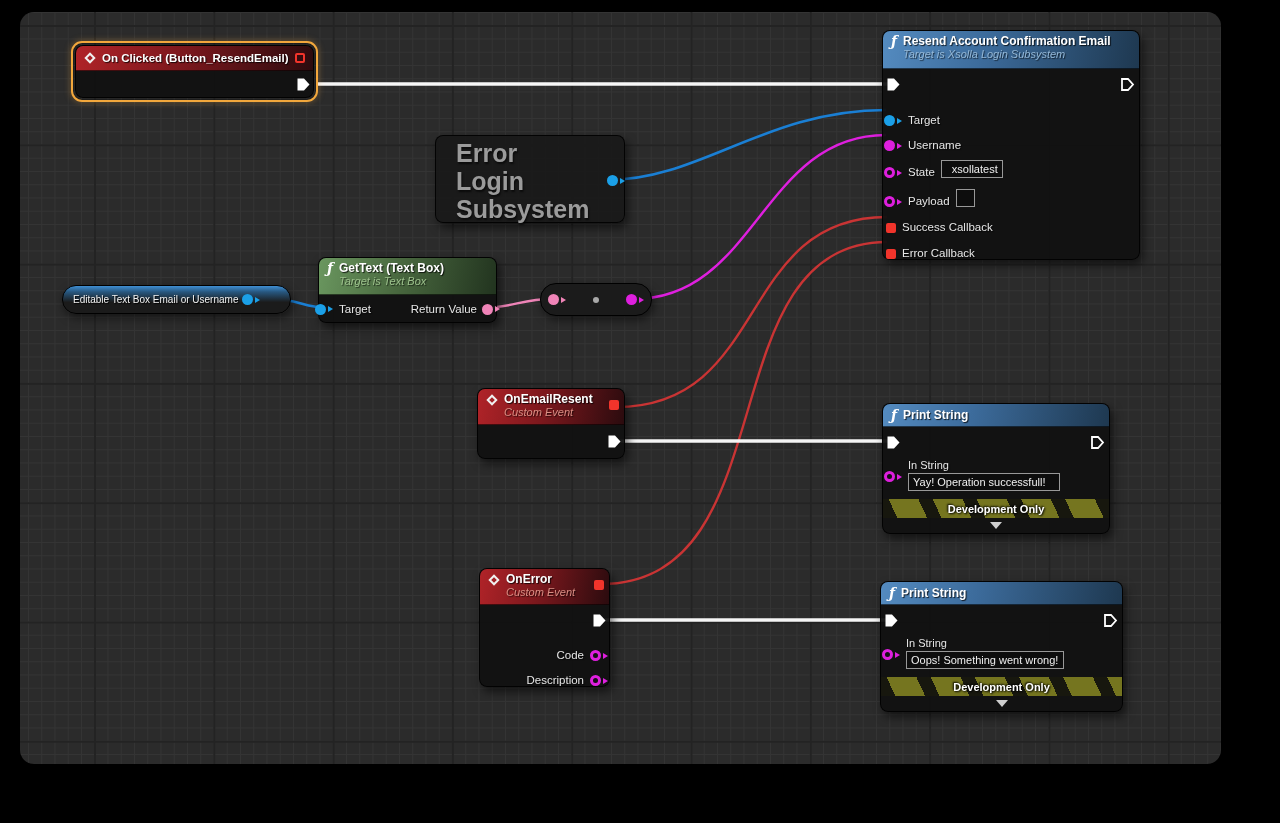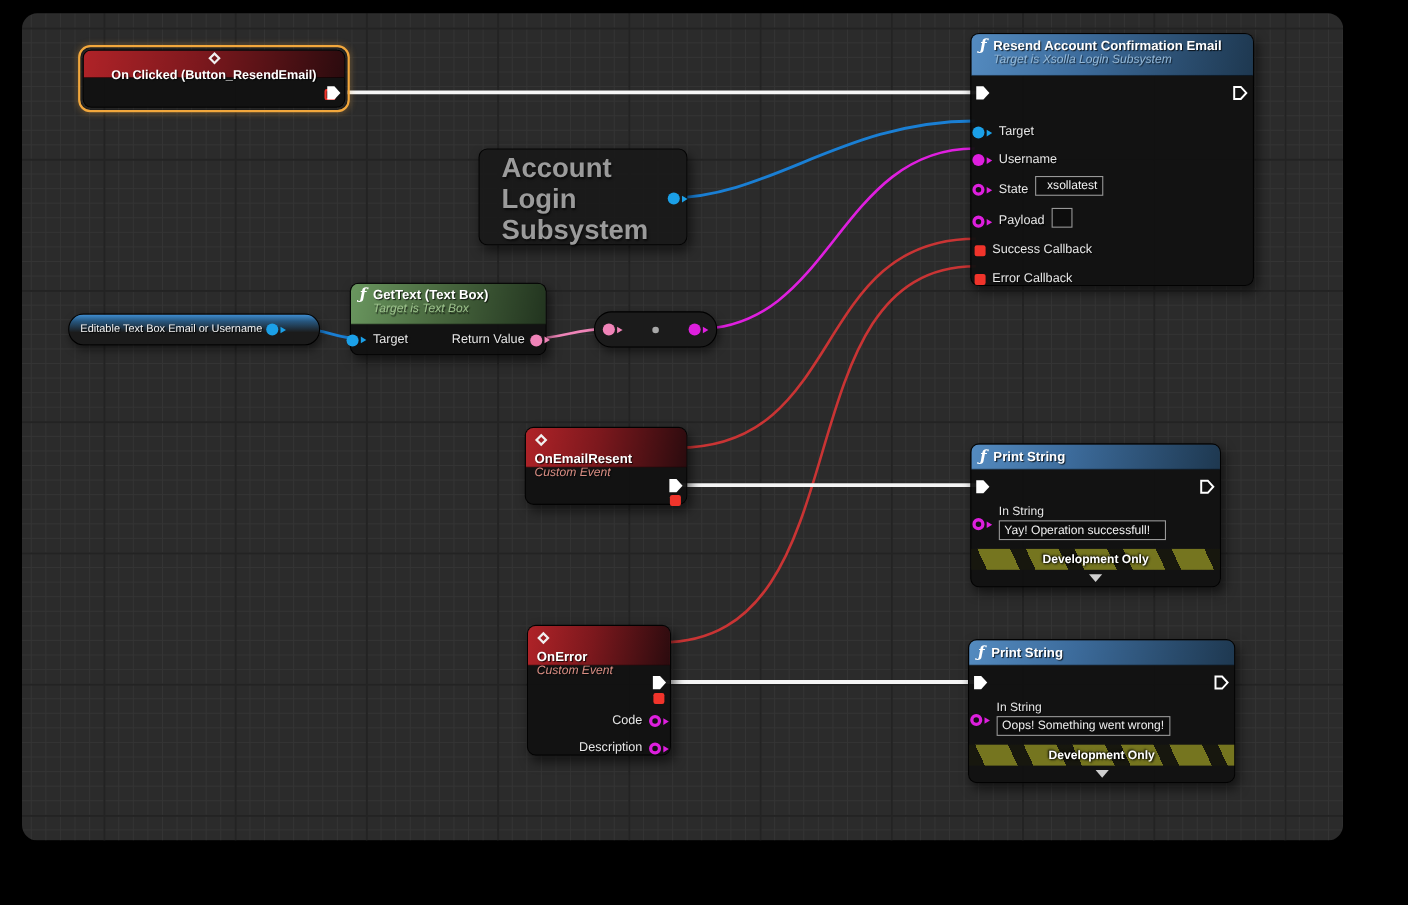--- a/index.html
+++ b/index.html
@@ -31,21 +31,21 @@
     color:#e6e6e6;
   }
   .hdr {
     display:flex; align-items:center; gap:6px;
     padding:3px 8px 4px 8px;
     border-radius:7px 7px 0 0;
     border-bottom:1px solid rgba(0,0,0,.6);
   }
   .hdr.twoline { align-items:flex-start; }
   .hdr-blue  { background:linear-gradient(100deg,#548bc0 0%,#3c6b9b 40%,#1e3850 100%); }
-  .hdr-red   { background:linear-gradient(100deg,#b02328 0%,#7c181d 45%,#2b0b0e 100%);flex-direction:column; }
+  .hdr-red   { background:linear-gradient(100deg,#b02328 0%,#7c181d 45%,#2b0b0e 100%); }
   .hdr-green { background:linear-gradient(100deg,#6a975f 0%,#49683f 45%,#22341f 100%); }
   .title { font-size:12px; font-weight:bold; color:#fff; white-space:nowrap; text-shadow:1px 1px 1px rgba(0,0,0,.8); }
   .subtitle { font-size:11px; font-style:italic; white-space:nowrap; text-shadow:1px 1px 1px rgba(0,0,0,.6); }
   .sub-blue { color:#93b7d6; } .sub-red { color:#d98d83; } .sub-green { color:#9cc08c; }
   .fnicon { font-size:14px; font-weight:bold; font-style:italic; font-family:"DejaVu Serif",serif; color:#fff; line-height:14px; }
   .diamond { width:8px; height:8px; border:2px solid #f0f0f0; transform:rotate(45deg); flex:none; margin:0 2px; }
 
   
   .pin { display:flex; align-items:center; flex:none; }
   .dot { width:11px; height:11px; border-radius:50%; background:currentColor; flex:none; }
@@ -178,21 +178,21 @@
     <span class="lbl">Success Callback</span>
   </div>
   <div class="row" style="height:26px;">
     <span class="sq" style="margin-left:-4px;"></span>
     <span class="lbl">Error Callback</span>
   </div>
 </div>
 
 <div class="node" style="left:435px;top:135px;width:190px;height:88px;background:rgba(26,26,26,.96);">
   <div style="padding:3px 0 0 20px;">
-    <div class="bigtext">Account</div>
+    <div class="bigtext">Error</div>
     <div class="bigtext">Login</div>
     <div class="bigtext">Subsystem</div>
   </div>
   <span class="pin c-blue" style="position:absolute;right:-1px;top:39px;">
       <span class="dot"></span>
       <span class="tail"></span>
     </span>
 </div>
 
 <div class="node" style="left:318px;top:257px;width:179px;">

